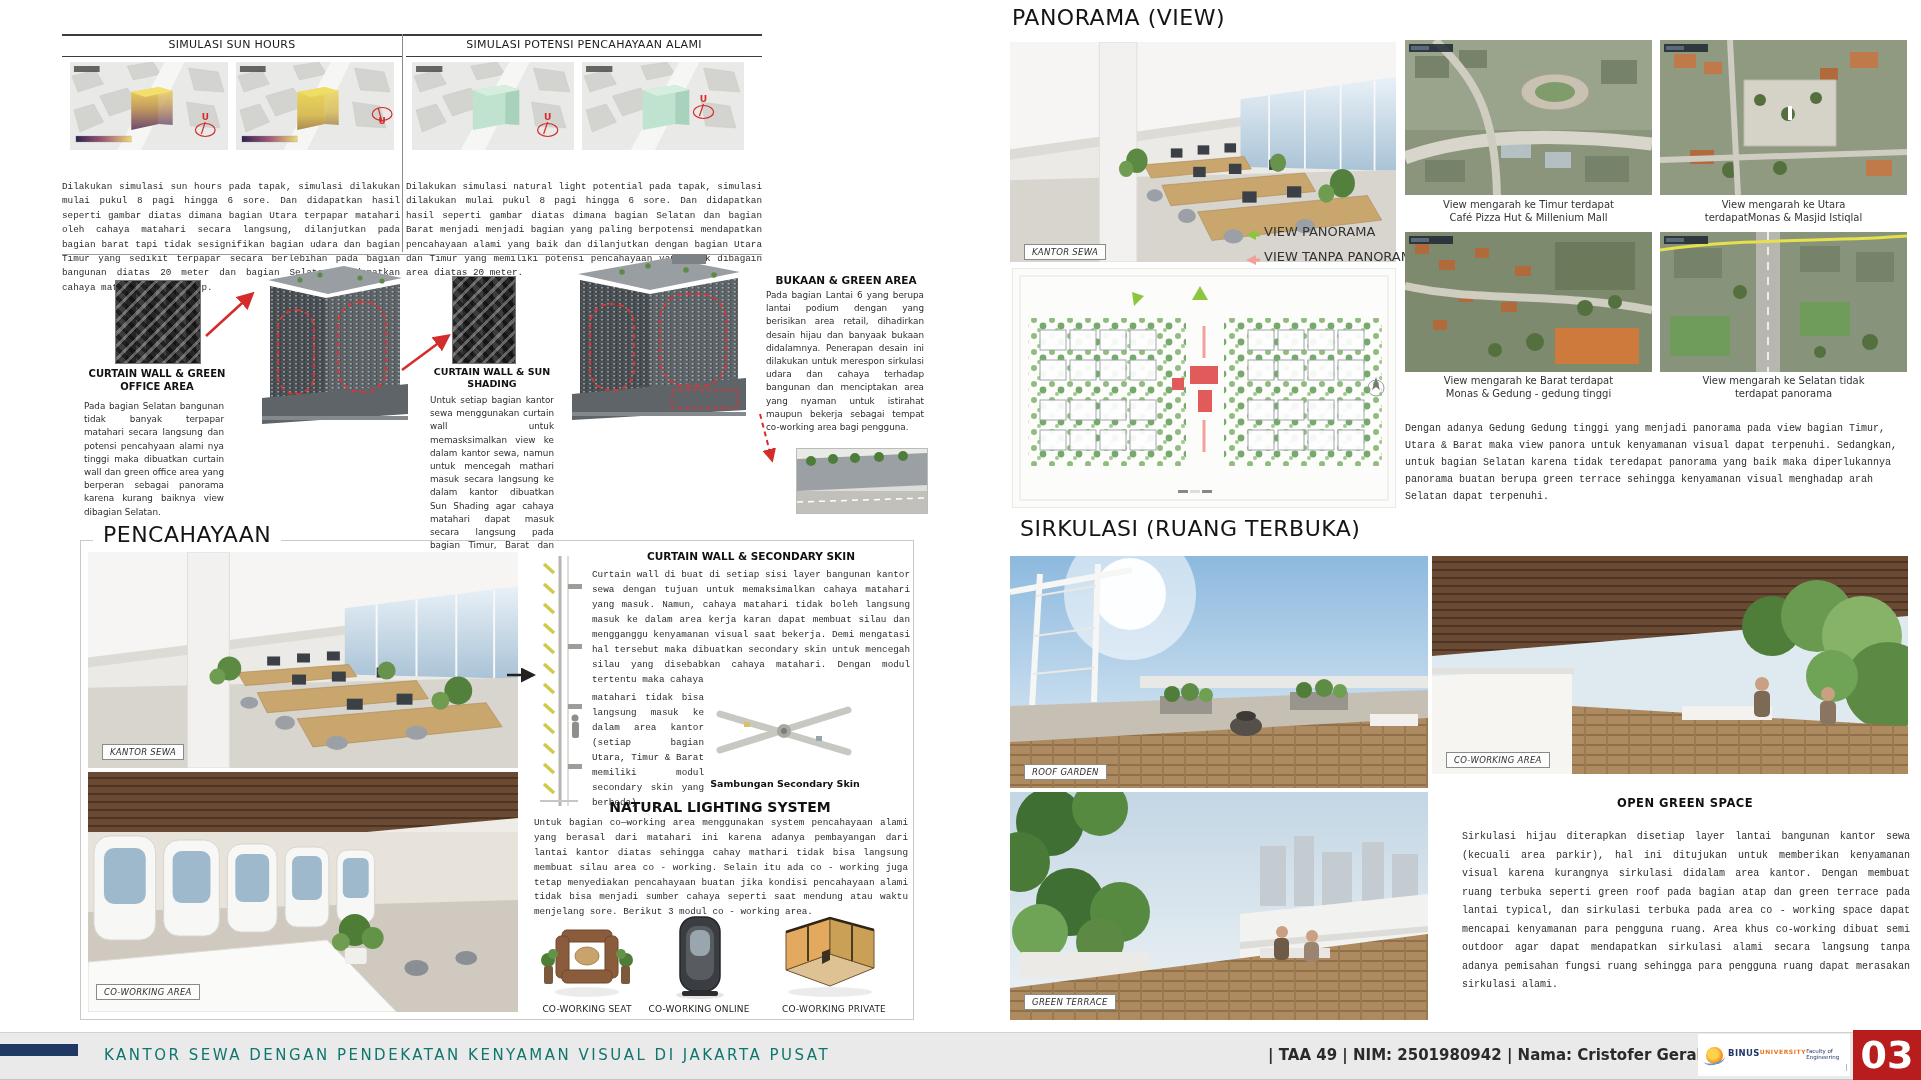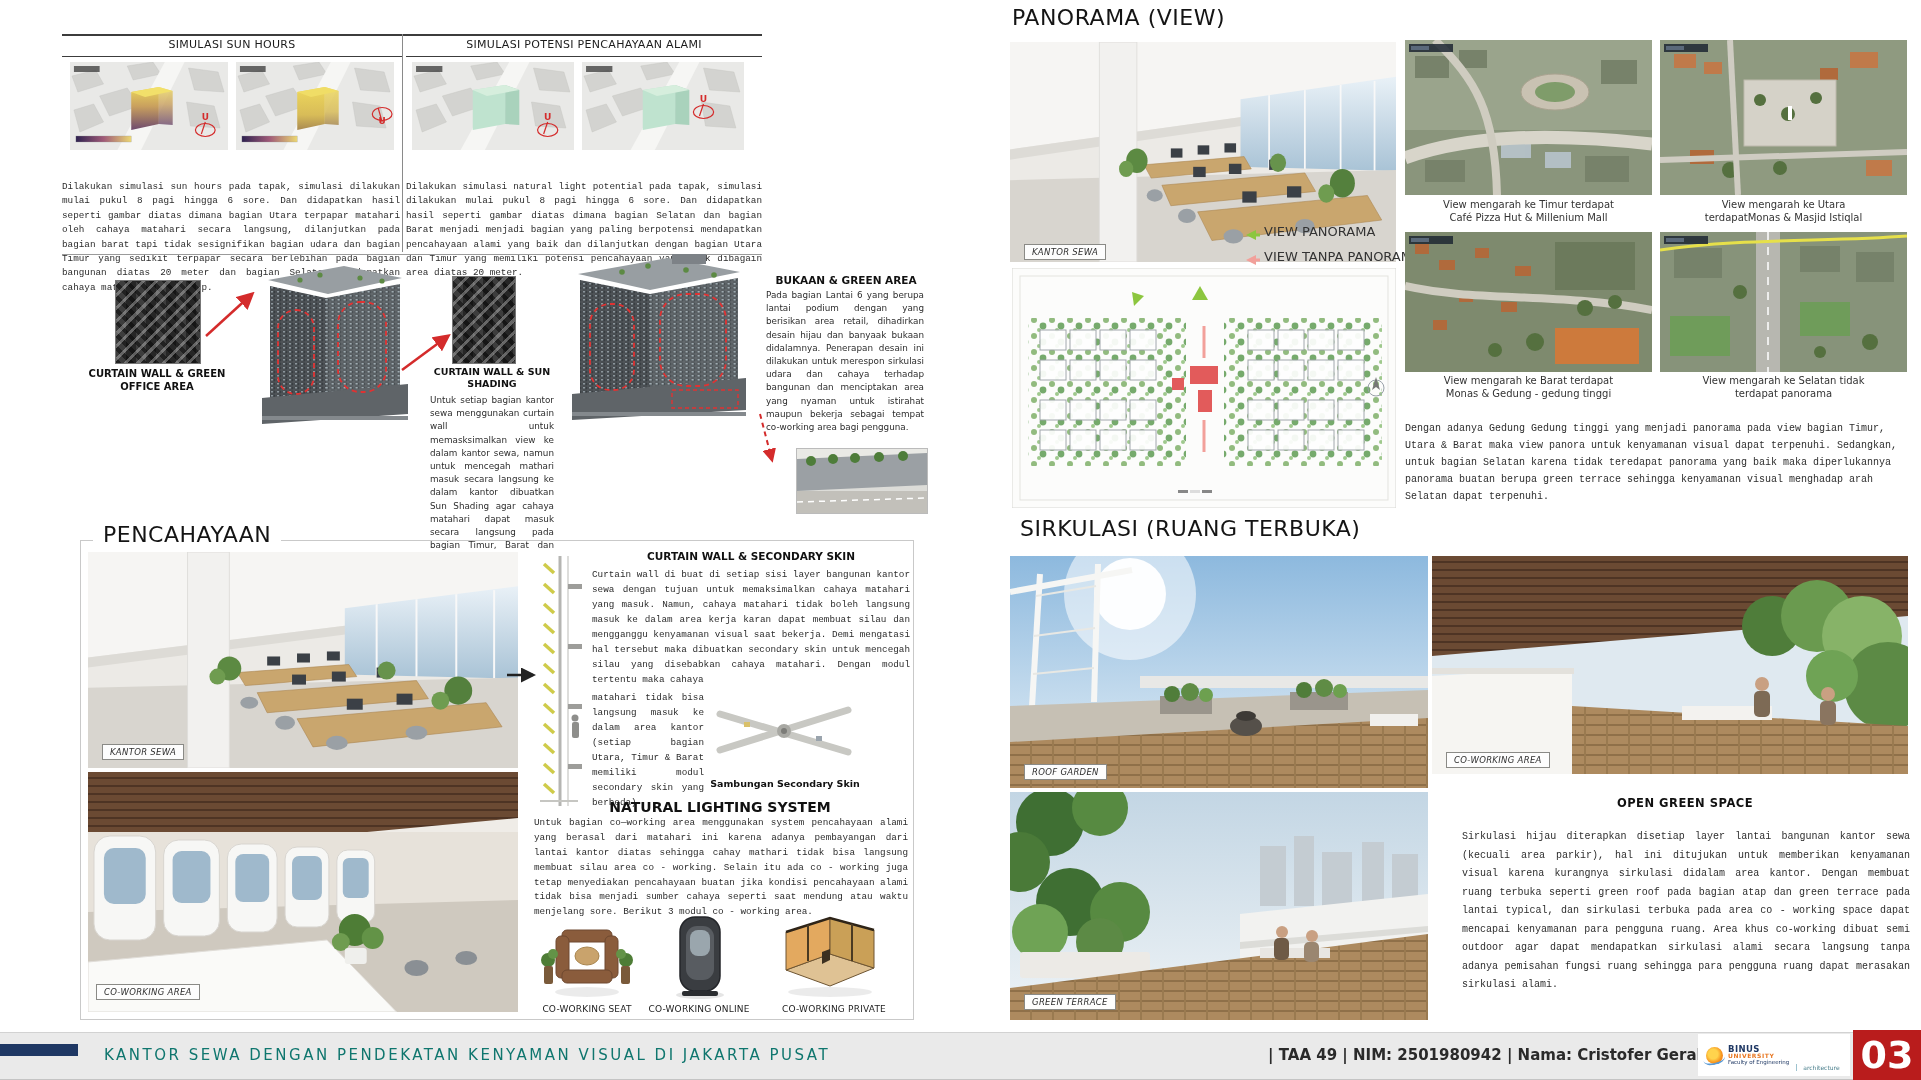--- a/index.html
+++ b/index.html
@@ -33,21 +33,21 @@
   .f-title{position:absolute;left:104px;top:1032px;height:46px;line-height:46px;font-size:15px;
            letter-spacing:2.5px;color:#0f766e;white-space:nowrap;}
   .f-credits{position:absolute;left:1268px;top:1032px;height:46px;line-height:46px;font-size:15px;
              font-weight:bold;color:#2a2a2a;white-space:nowrap;}
   .f-logo{position:absolute;left:1698px;top:1034px;width:152px;height:42px;background:#fff;
           display:flex;align-items:center;}
   .binus-sun{width:17px;height:17px;border-radius:50%;margin:0 5px 0 8px;flex:0 0 auto;position:relative;
              background:radial-gradient(circle at 42% 42%, #ffd34d 0 34%, #f7941e 62%, #f15a29 100%);}
   .binus-sun:after{content:"";position:absolute;left:-3px;top:6px;width:22px;height:10px;
              border-bottom:2px solid #5b9bd5;border-radius:50%;transform:rotate(-12deg);}
-  .binus-txt{display:flex;flex-direction:column;line-height:1.05;}
+  .binus-txt{display:flex;flex-direction:row;line-height:1.05;}
   .binus-l1{font-size:8.5px;font-weight:bold;color:#1f3864;letter-spacing:.4px;}
   .binus-l2{font-size:6px;font-weight:bold;color:#e87722;letter-spacing:.6px;}
   .binus-l3{font-size:5.5px;color:#1f3864;}
   .binus-arch{font-size:6px;color:#4a7f8c;margin-left:7px;padding-left:6px;border-left:1px solid #9dc3cf;align-self:flex-end;margin-bottom:5px;}
   .f-page{position:absolute;left:1853px;top:1030px;width:68px;height:50px;background:#b91c1c;
           color:#fff;font-weight:bold;font-size:38px;text-align:center;line-height:50px;}
 </style>
 </head>
 <body>
 
@@ -223,20 +223,21 @@
 <div class="body-txt" style="left:62px;top:180px;width:338px">Dilakukan simulasi sun hours pada tapak, simulasi dilakukan mulai pukul 8 pagi hingga 6 sore. Dan didapatkan hasil seperti gambar diatas dimana bagian Utara terpapar matahari oleh cahaya matahari secara langsung, dilanjutkan pada bagian barat tapi tidak sesignifikan bagian udara dan bagian Timur yang sedikit terpapar secara berlebihan pada bagian bangunan diatas 20 meter dan bagian Selatan mendapatkan cahaya matahari yang cukup.</div>
 <div class="body-txt" style="left:406px;top:180px;width:356px">Dilakukan simulasi natural light potential pada tapak, simulasi dilakukan mulai pukul 8 pagi hingga 6 sore. Dan didapatkan hasil seperti gambar diatas dimana bagian Selatan dan bagian Barat menjadi menjadi bagian yang paling berpotensi mendapatkan pencahayaan alami yang baik dan dilanjutkan dengan bagian Utara dan Timur yang memiliki potensi pencahayaan yang baik dibagain area diatas 20 meter.</div>
 <div class="hline" style="left:62px;top:254px;width:700px;background:#9a9a9a"></div>
 
 <div class="tex" style="left:115px;top:280px;width:84px;height:82px"></div>
 <div class="abs" style="left:200px;top:286px;width:60px;height:58px">
 <svg viewBox="0 0 60 58">
         <line x1="6" y1="50" x2="52" y2="8" stroke="#d42b2b" stroke-width="2.5" marker-end="url(#arr)"></line>
       </svg></div>
 <div class="bold-head" style="left:78px;top:368px;width:158px">CURTAIN WALL &amp; GREEN OFFICE AREA</div>
+<div class="body-sm" style="left:84px;top:400px;width:140px">Pada bagian Selatan bangunan tidak banyak terpapar matahari secara langsung dan potensi pencahyaan alami nya tinggi maka dibuatkan curtain wall dan green office area yang berperan sebagai panorama karena kurang baiknya view dibagian Selatan.</div>
 
 <div class="img" style="left:240px;top:258px;width:190px;height:168px">
 <svg viewBox="0 0 190 168" preserveAspectRatio="none">
 <polygon points="28,22 104,8 162,20 88,36" fill="#989ea2"></polygon>
 <g fill="#5d8a44">
           <circle cx="60" cy="22" r="2.6"></circle>
           <circle cx="80" cy="17" r="2.6"></circle>
           <circle cx="120" cy="20" r="2.6"></circle>
           <circle cx="142" cy="23" r="2.6"></circle>
         </g>

